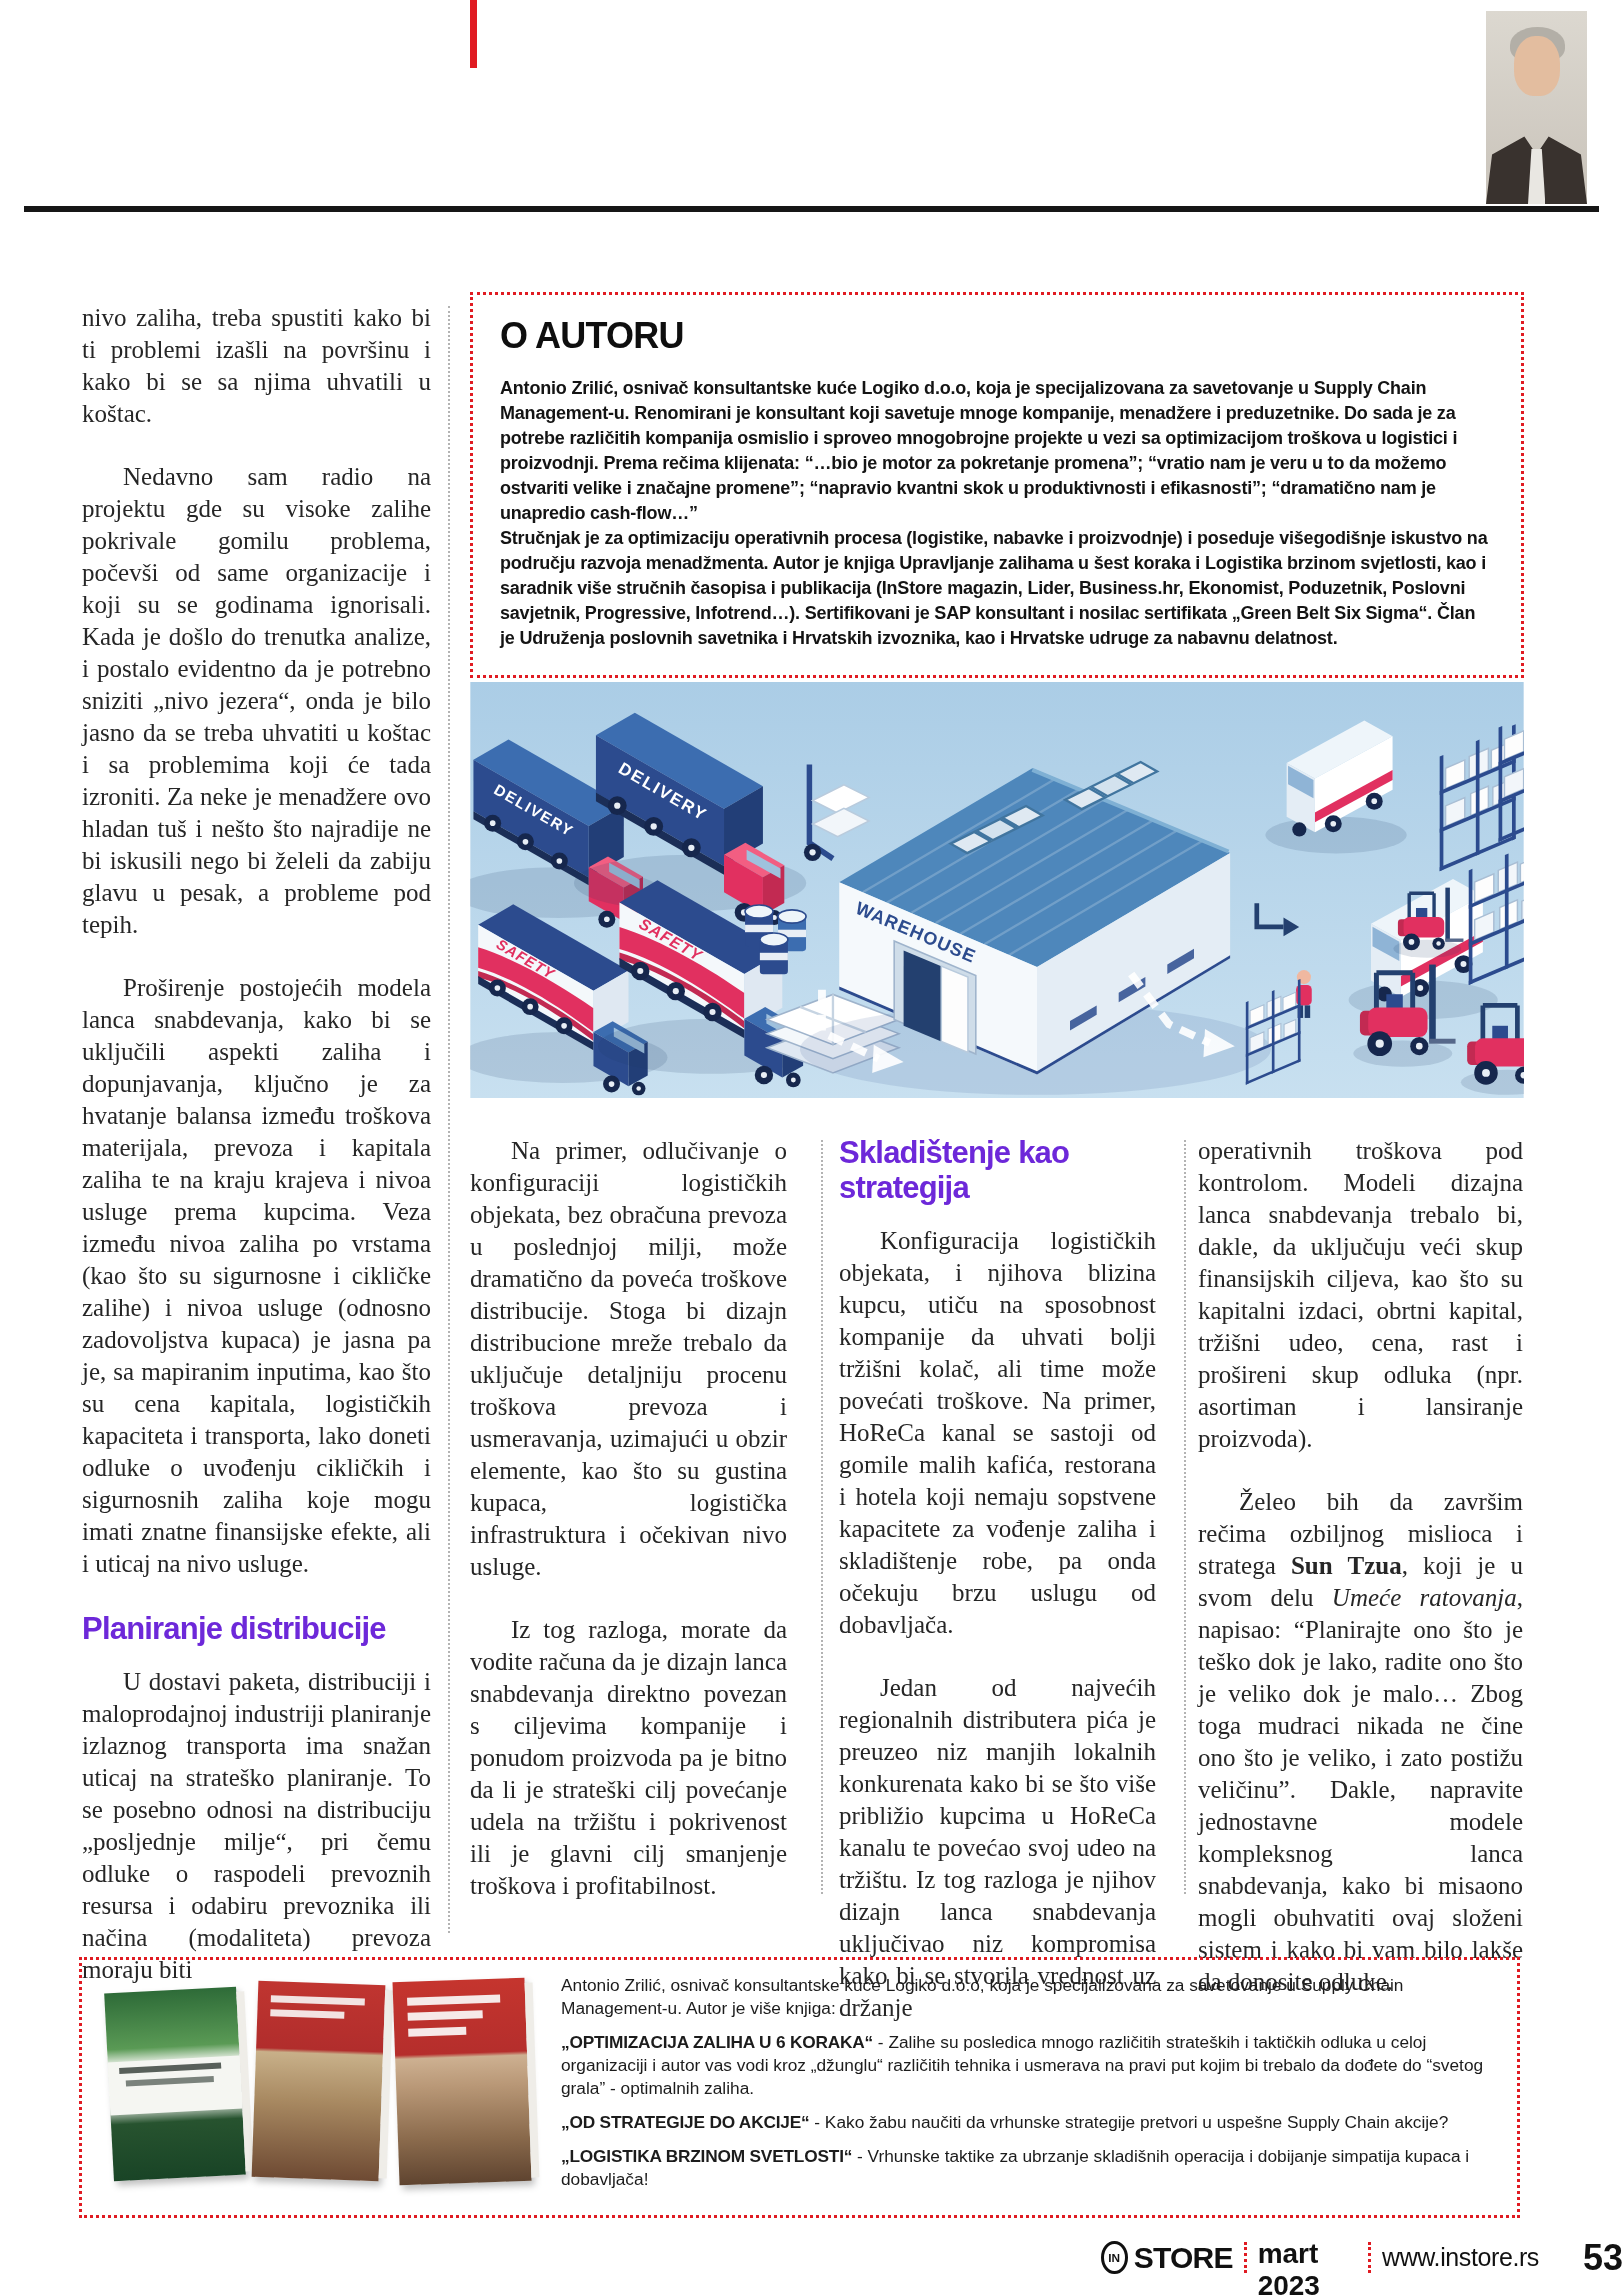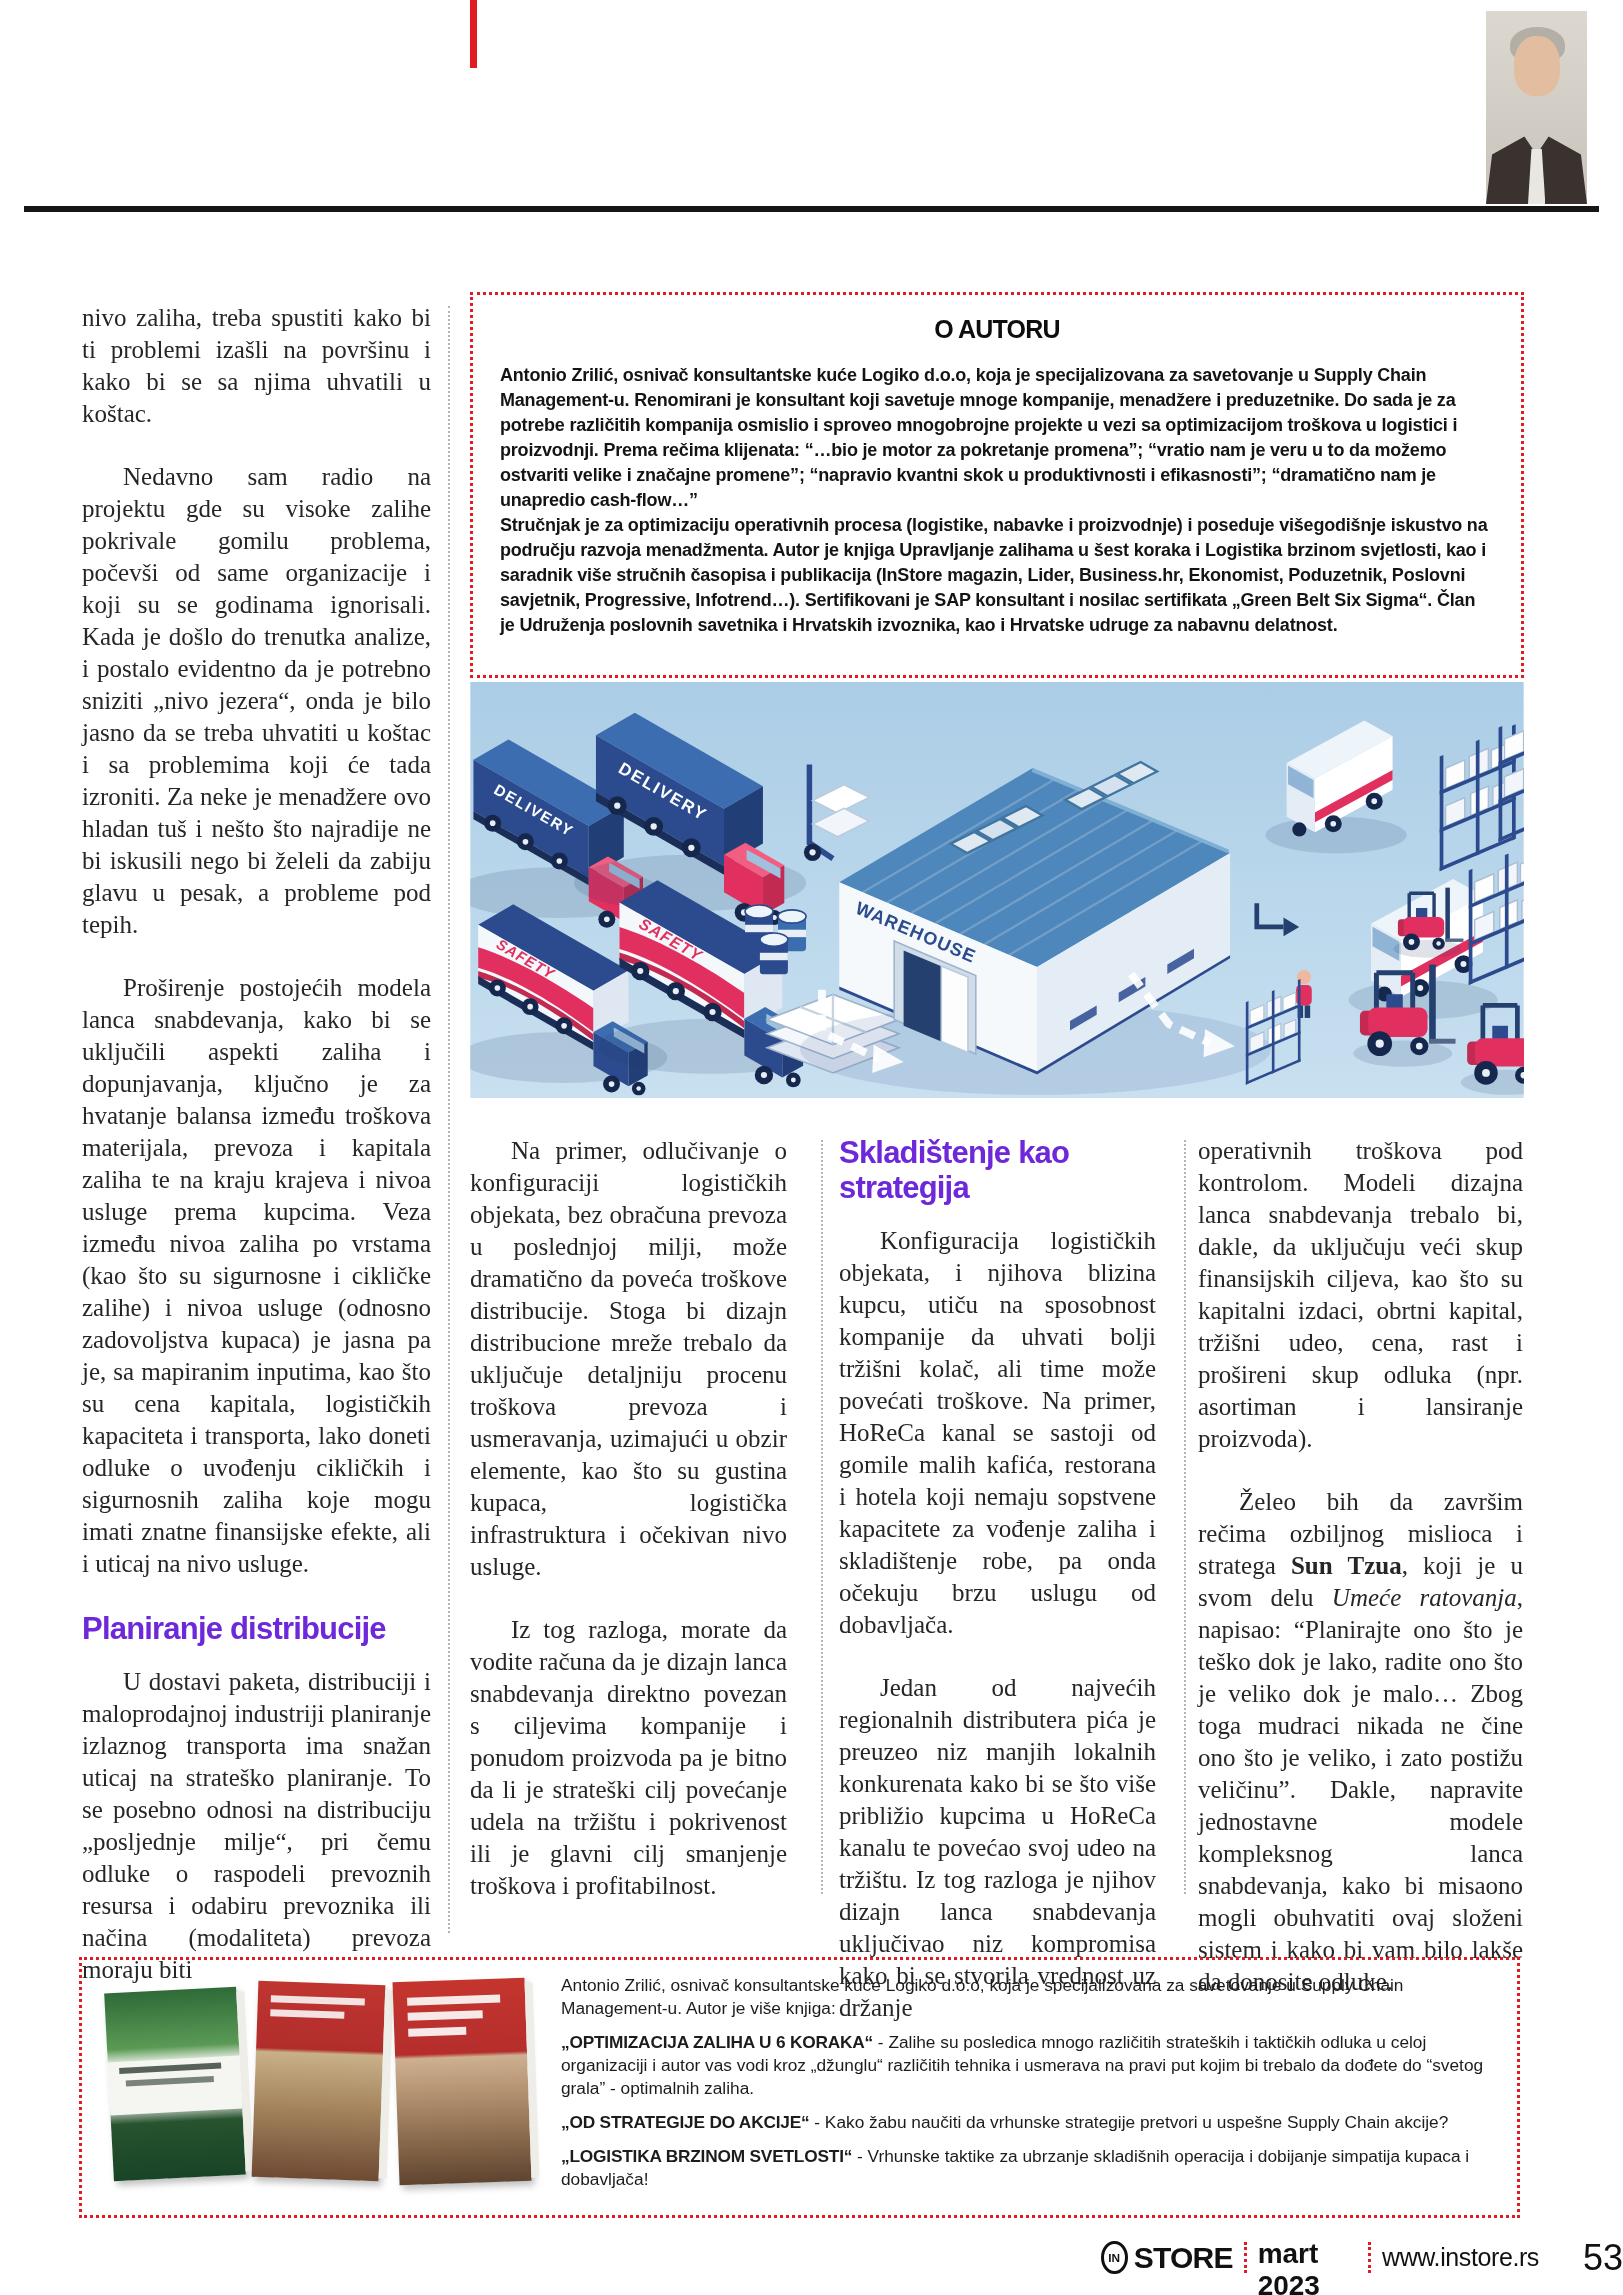--- a/index.html
+++ b/index.html
@@ -29,21 +29,21 @@
   .sec-heading{font-family:"Liberation Sans",sans-serif;font-weight:700;font-size:31px;line-height:35px;
         letter-spacing:-0.8px;color:#6d28d9;text-align:left;text-indent:0;margin:11px 0 20.4px 0;}
   .vsep{position:absolute;width:0;border-left:2.4px dotted #b3b3b3;}
   .vsep-1{left:448px;top:306px;height:1627px;}
   .vsep-2{left:821px;top:1140px;height:754px;}
   .vsep-3{left:1184px;top:1140px;height:754px;}
   
   .about-box{position:absolute;left:470px;top:292px;width:1054px;height:386px;box-sizing:border-box;
         border:3.9px dotted #e01b22;padding:15.7px 27px 15.7px 27px;overflow:hidden;
         font-family:"Liberation Sans",sans-serif;}
-  .about-title{font-size:25px;font-weight:700;letter-spacing:-0.8px;color:#0e0e0e;margin:4.7px 0 19px 0;text-align:center;}
+  .about-title{font-size:36px;font-weight:700;letter-spacing:-0.8px;color:#0e0e0e;margin:4.7px 0 19px 0;}
   .about-box p{margin:0;font-size:18px;line-height:25px;font-weight:700;letter-spacing:-0.2px;color:#141414;text-align:left;}
   
   .illo{position:absolute;left:470px;top:682px;width:1054px;height:416px;}
   
   .books-box{position:absolute;left:79px;top:1957px;width:1441px;height:261px;box-sizing:border-box;
         border:3.9px dotted #e01b22;overflow:hidden;font-family:"Liberation Sans",sans-serif;}
   .books-art{position:absolute;left:22px;top:20.4px;width:440px;height:209px;}
   .book{position:absolute;box-shadow:3.1px 4.7px 7.9px rgba(0,0,0,0.25);}
   .book .pages{position:absolute;right:-7.9px;top:4.7px;width:7.9px;height:96%;background:#efede8;}
   .book-1{left:4.7px;top:9.4px;width:132px;height:188px;transform:rotate(-3deg);
@@ -65,21 +65,21 @@
   .books-text b{font-weight:800;letter-spacing:-0.2px;}
   
   .footer{position:absolute;left:1101px;top:2237px;height:41px;display:flex;align-items:center;
         font-family:"Liberation Sans",sans-serif;color:#111;}
   .logo-circle{width:27px;height:27px;border:3.1px solid #101010;border-radius:50%;display:flex;
         align-items:center;justify-content:center;font-weight:700;font-size:11.8px;margin-right:6.3px;}
   .brand{font-weight:900;font-size:30px;letter-spacing:-0.8px;}
   .fsep{width:0;height:31px;border-left:3.1px dotted #e01b22;margin:0 11px;}
   .fdate{font-weight:700;font-size:28px;margin-top:24px;}
   .fsite{font-weight:400;font-size:25px;letter-spacing:-0.4px;}
-  .fpage{font-weight:400;font-size:36px;margin-left:44px;}
+  .fpage{font-weight:700;font-size:36px;margin-left:44px;}
   
   svg text{font-family:"Liberation Sans",sans-serif;}
 </style>
 </head>
 <body>
 
 <div class="page">
 
   <div class="red-tick"></div>
 

